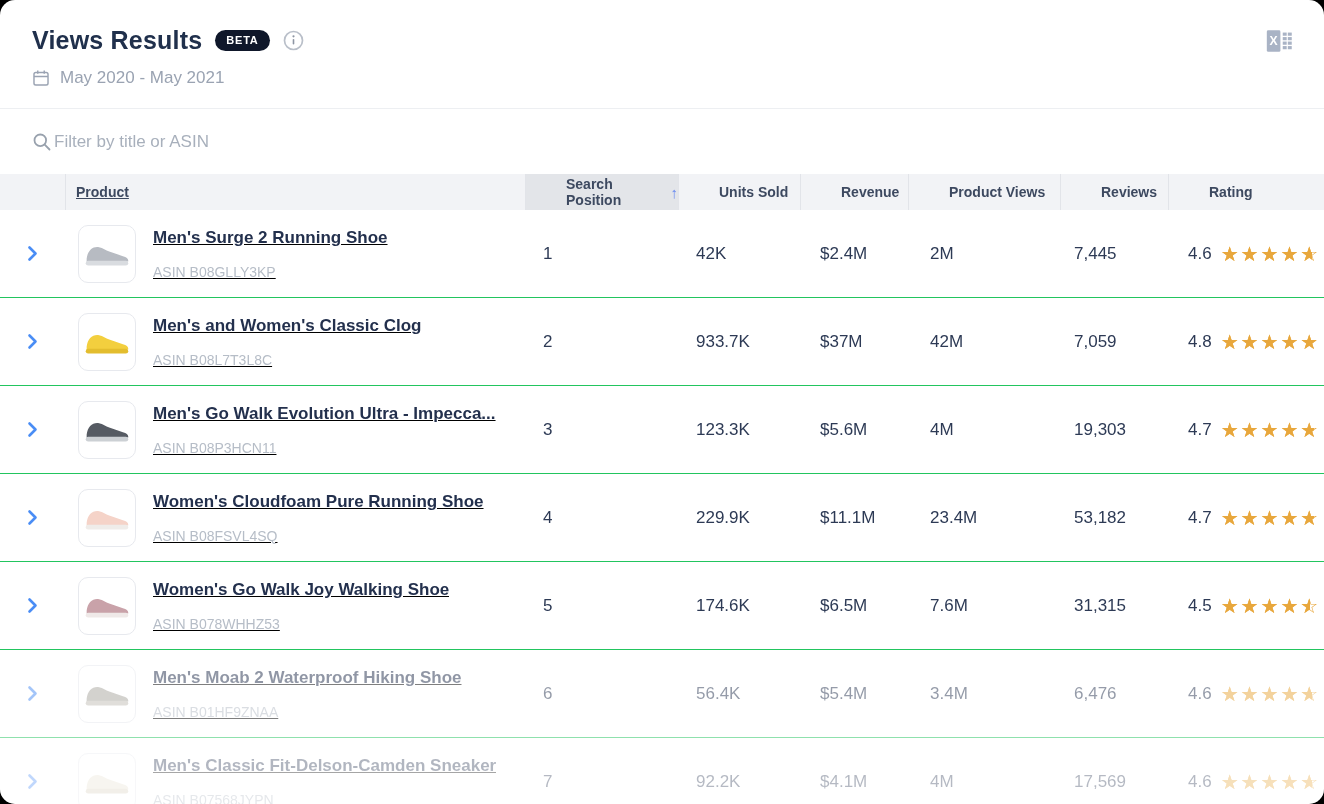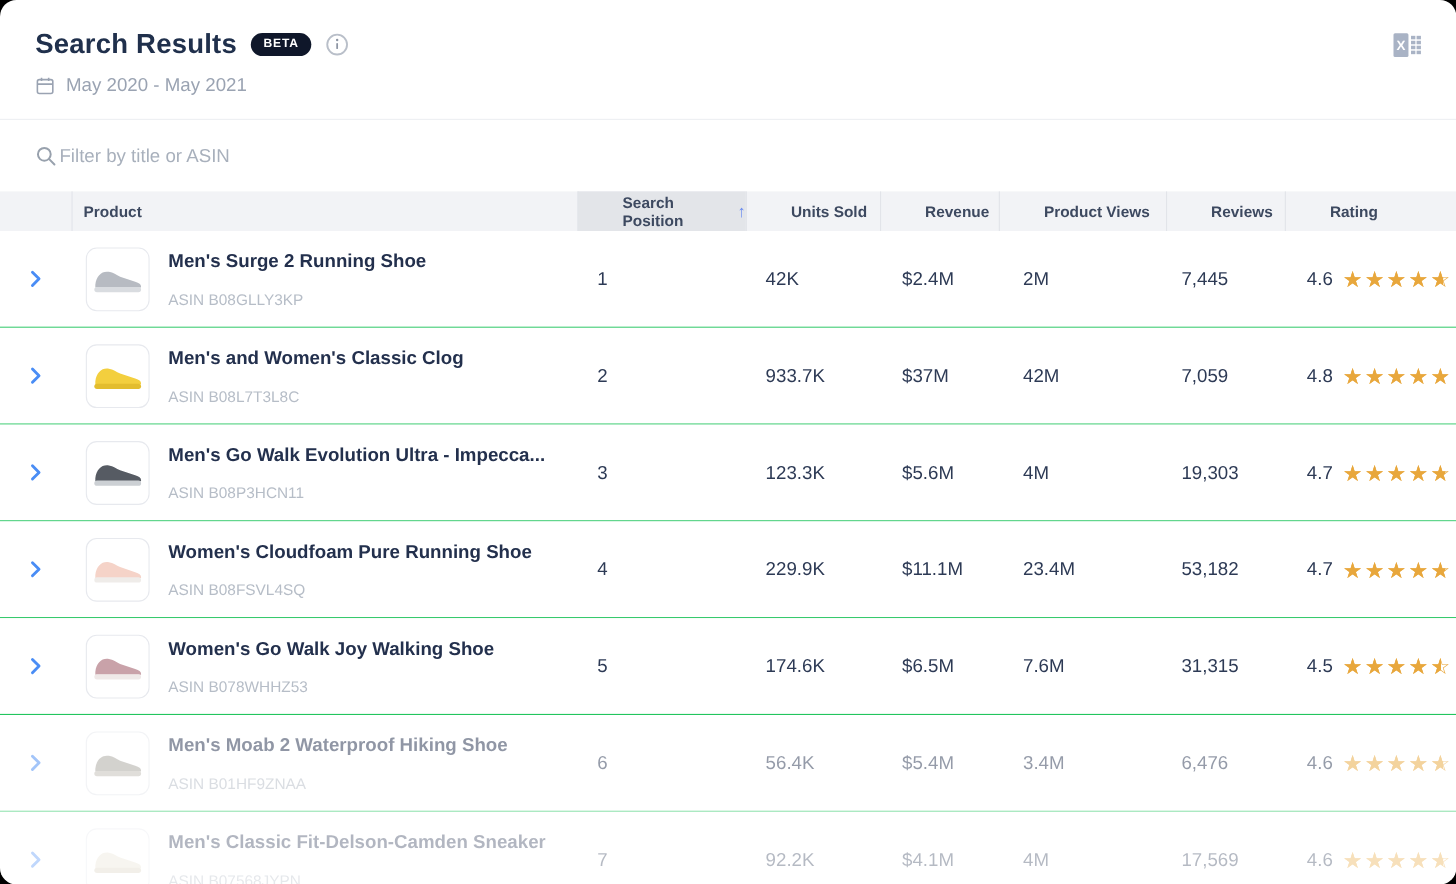--- a/index.html
+++ b/index.html
@@ -45,21 +45,21 @@
   }
   .search-icon { width: 20px; height: 20px; display: block; flex: none; }
   .filter-input {
     flex: 1; border: none; outline: none; font-size: 17px; color: #3a465c;
     font-family: "Liberation Sans", "DejaVu Sans", sans-serif; background: transparent;
   }
   .filter-input::placeholder { color: #a8b0bc; }
 
   
   .col-expand   { width: 65px;  flex: none; }
-  .col-product  { width: 460px; flex: none; }
+  .col-product  { width: 460px; flex: none; text-decoration: underline; }
   .col-position { width: 153px; flex: none; padding-left: 18px; }
   .col-units    { width: 122px; flex: none; padding-left: 18px; }
   .col-revenue  { width: 108px; flex: none; padding-left: 20px; }
   .col-views    { width: 152px; flex: none; padding-left: 22px; }
   .col-reviews  { width: 108px; flex: none; padding-left: 14px; }
   .col-rating   { flex: 1;      padding-left: 20px; }
 
   .thead {
     height: 36px; background: #f2f3f6; display: flex; align-items: stretch;
     font-size: 14px; font-weight: 700; color: #3d4960;
@@ -108,21 +108,21 @@
     overflow: hidden; white-space: nowrap;
   }
 </style>
 </head>
 <body>
 
 <div class="card">
 
   <div class="topbar">
     <div class="title-row">
-      <h1 class="page-title">Search Results</h1>
+      <h1 class="page-title">Views Results</h1>
       <span class="beta-badge">BETA</span>
       <svg class="info-icon" viewBox="0 0 21 21">
         <circle cx="10.5" cy="10.5" r="9" fill="none" stroke="#b9bfc9" stroke-width="1.7"></circle>
         <rect x="9.7" y="9" width="1.6" height="5.6" rx="0.8" fill="#8d95a3"></rect>
         <circle cx="10.5" cy="6.3" r="1.1" fill="#8d95a3"></circle>
       </svg>
     </div>
     <div class="date-row">
       <svg class="cal-icon" viewBox="0 0 20 20" fill="none" stroke="#9aa3b2" stroke-width="1.6">
         <rect x="2.2" y="3.8" width="15.6" height="14" rx="2"></rect>

